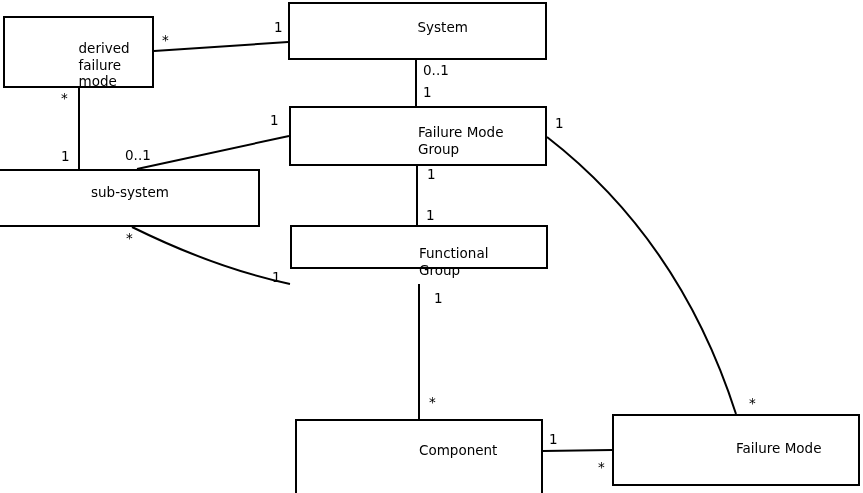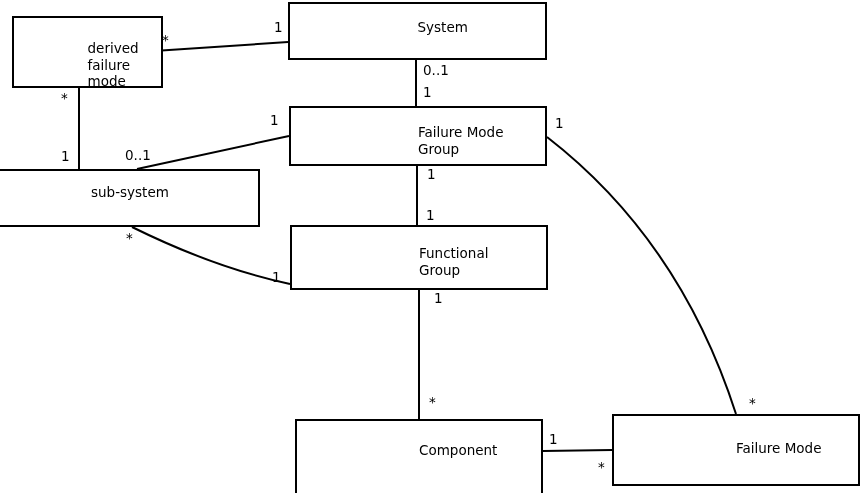--- a/index.html
+++ b/index.html
@@ -32,29 +32,29 @@
   }
   .node .lbl {
     position: absolute;
     left: 50%;
     white-space: nowrap;
     line-height: 16.5px;
   }
   .node .ln { display: block; }
 
   
-  #n-dfm  { left: 12px;   top: 16px;  width: 151px; height: 72px; }
+  #n-dfm  { left: 3px;   top: 16px;  width: 151px; height: 72px; }
   #n-dfm .lbl  { top: 22px; }
   #n-sys  { left: 288px; top: 2px;   width: 259px; height: 58px; }
   #n-sys .lbl  { top: 15px; }
   #n-fmg  { left: 289px; top: 106px; width: 258px; height: 60px; }
   #n-fmg .lbl  { top: 16px; }
   #n-sub  { left: -78px; top: 169px; width: 338px; height: 58px; }
   #n-sub .lbl  { top: 13px; }
-  #n-fg   { left: 290px; top: 225px; width: 258px; height: 65px; }
+  #n-fg   { left: 290px; top: 225px; width: 258px; height: 44px; }
   #n-fg .lbl   { top: 18px; }
   #n-comp { left: 295px; top: 419px; width: 248px; height: 78px; }
   #n-comp .lbl { top: 21px; }
   #n-fm   { left: 612px; top: 414px; width: 248px; height: 72px; }
   #n-fm .lbl   { top: 24px; }
 
   .mult {
     position: absolute;
     z-index: 2;
     line-height: 16px;

